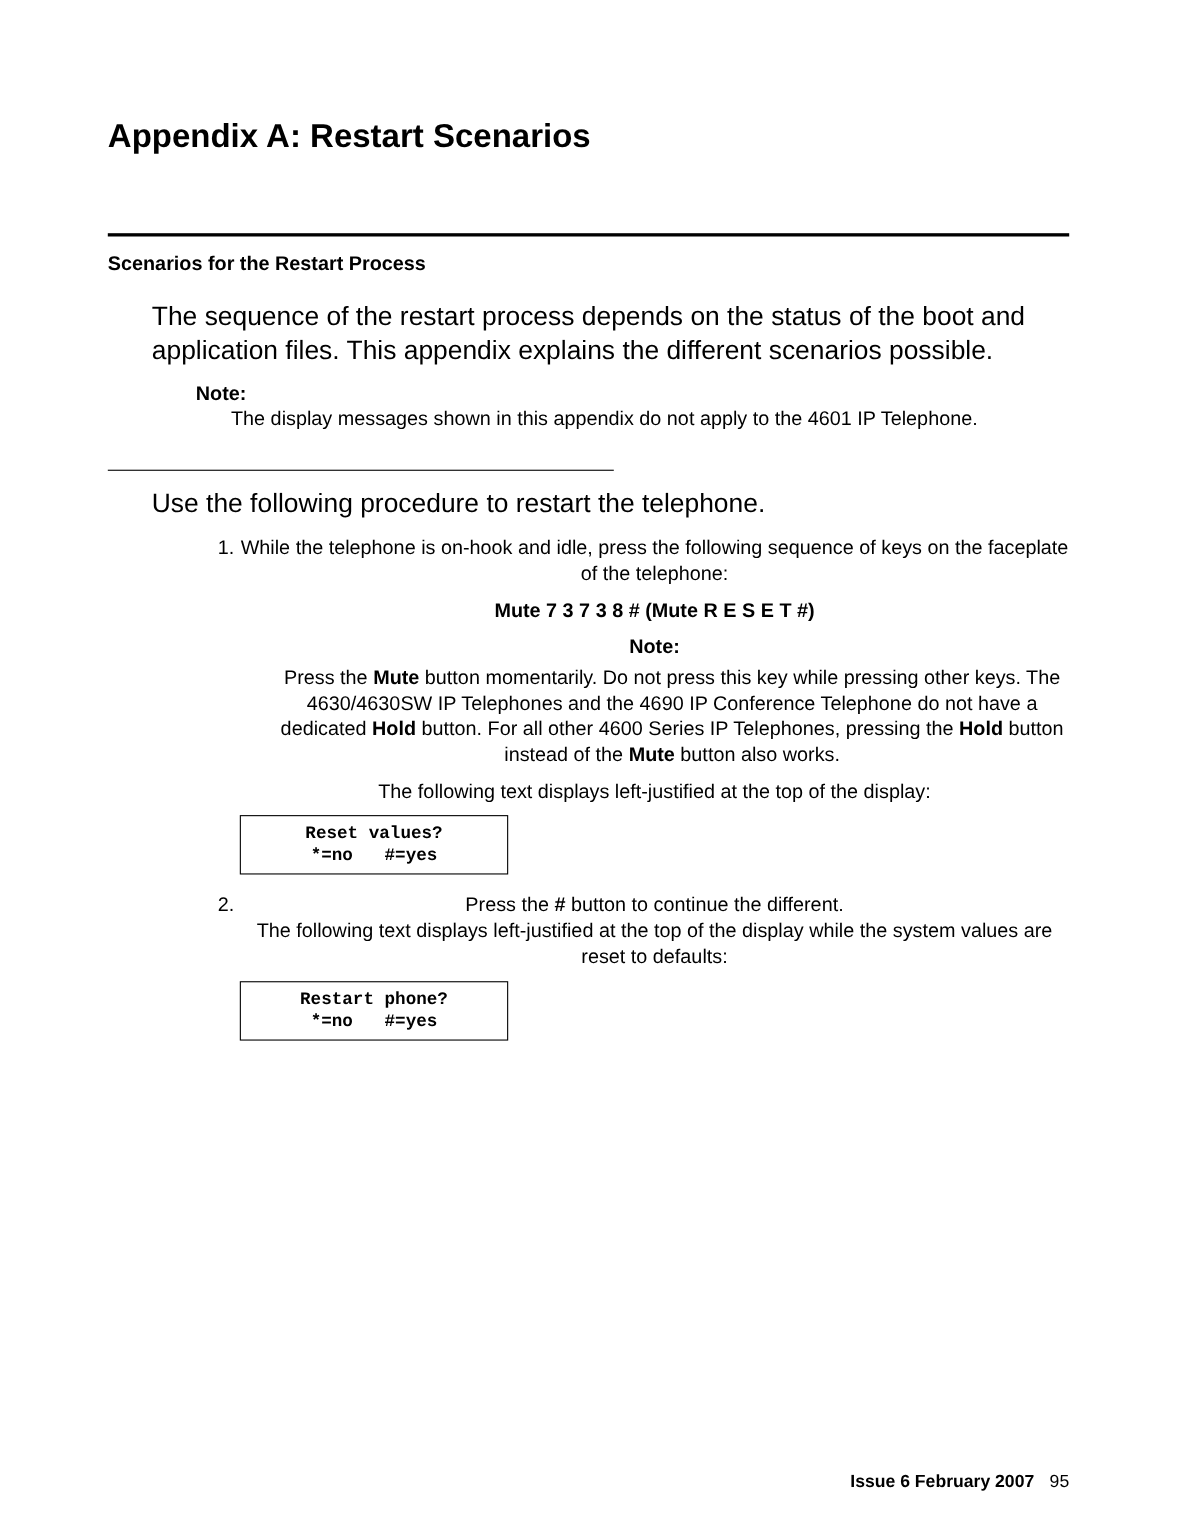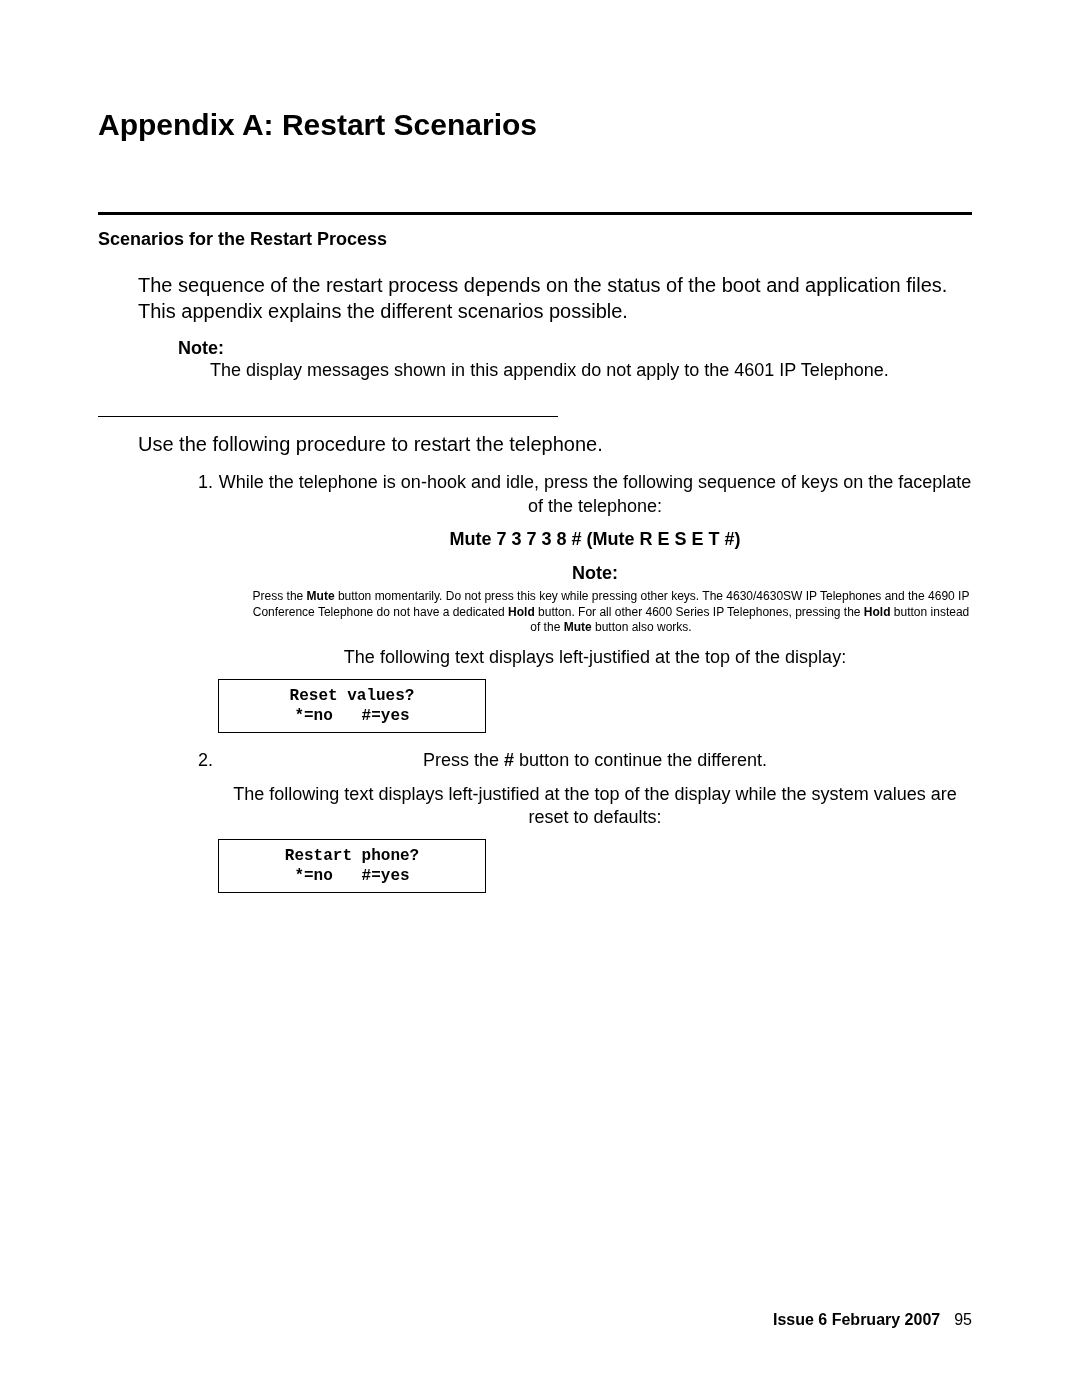--- a/index.html
+++ b/index.html
@@ -28,21 +28,21 @@
   }
   h1.section {
     font-size: 18px;
     font-weight: bold;
     margin: 0 0 22px 0;
   }
   .body-indent {
     margin-left: 40px;
   }
   p {
-    font-size: 20px;
+    font-size: 24px;
     line-height: 1.3;
     margin: 0 0 14px 0;
   }
   .note-label {
     font-weight: bold;
     margin-left: 40px;
     font-size: 18px;
   }
   .note-body {
     margin-left: 72px;
@@ -64,53 +64,52 @@
     margin: 0 0 0 40px;
     padding-left: 40px;
     font-size: 18px;
   }
   ol.steps > li {
     margin-bottom: 10px;
     line-height: 1.3;
     text-align: center;
   }
   .step-body {
-    margin-top: 10px;
   }
   .key-seq {
     font-weight: bold;
     font-size: 18px;
     margin: 10px 0 10px 0;
   }
   .inner-note-label {
     font-weight: bold;
     font-size: 18px;
     margin: 8px 0 4px 0;
   }
   .inner-note-body {
     margin-left: 32px;
-    font-size: 12px;
+    font-size: 18px;
     line-height: 1.3;
     margin-bottom: 10px;
   }
   .display-box {
     border: 1.5px solid #000;
-    width: 268px;
+    width: 244px;
     padding: 6px 10px;
     font-family: "Courier New", monospace;
     font-weight: bold;
     font-size: 16px;
     line-height: 1.25;
     white-space: pre;
     margin: 10px 0 16px 0;
     box-sizing: border-box;
   }
   .footer {
     position: absolute;
-    bottom: 68px;
+    bottom: 40px;
     right: 108px;
     font-size: 16px;
     font-weight: bold;
   }
   .footer .pn {
     font-weight: normal;
     margin-left: 14px;
   }
   b { font-weight: bold; }
 </style>

